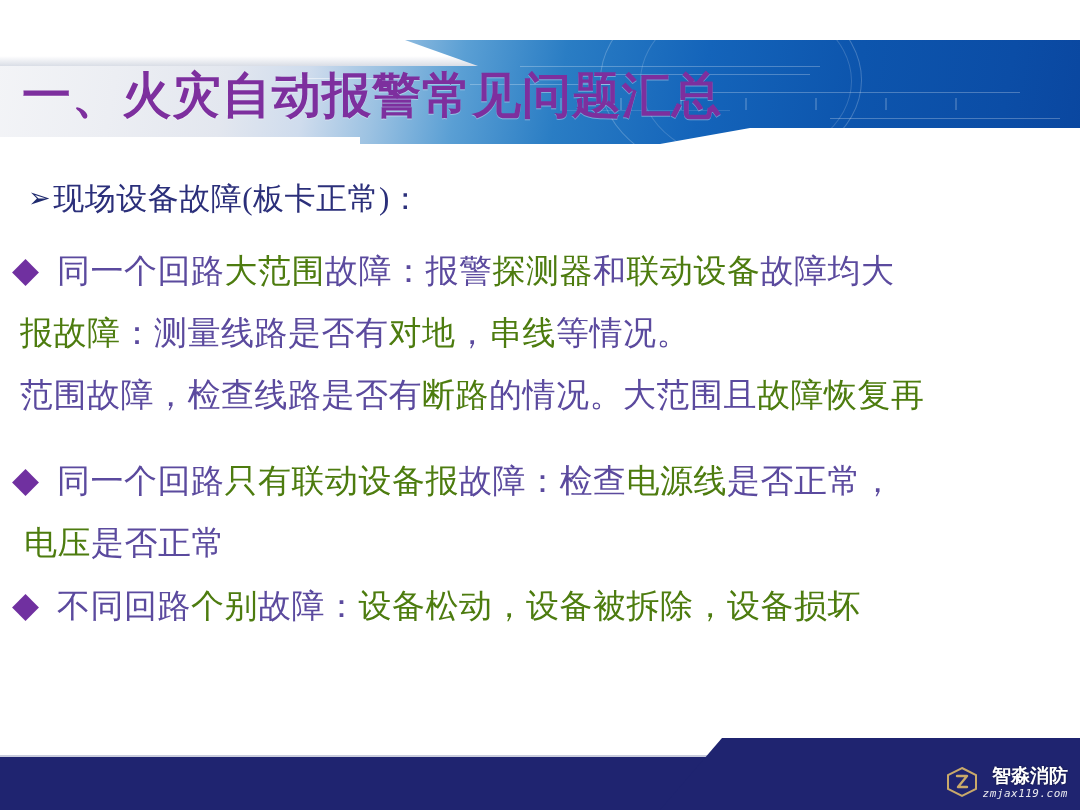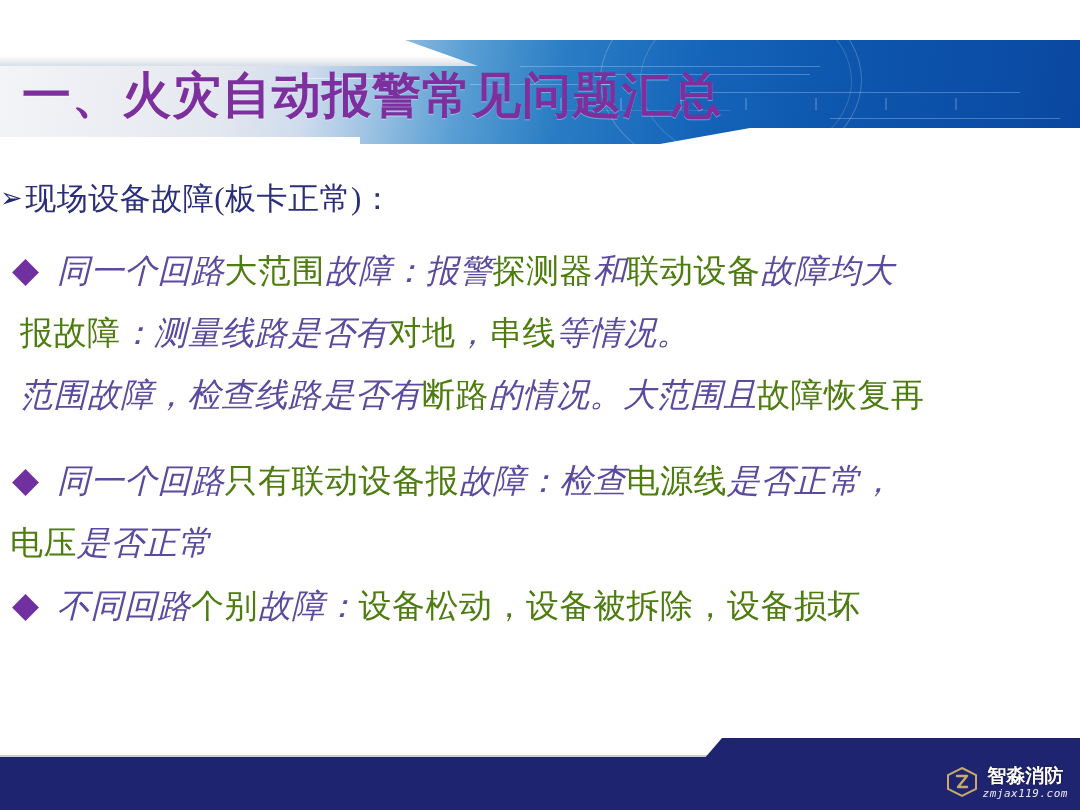--- a/index.html
+++ b/index.html
@@ -141,21 +141,21 @@
 
   
   .content {
     position: absolute;
     left: 0;
     top: 160px;
     width: 1080px;
   }
   .heading-line {
     position: absolute;
-    left: 0;
+    left: 28px;
     top: 18px;
     font-size: 31px;
     color: #2b2f7a;
     letter-spacing: 0.5px;
   }
   .arrow-bullet {
     color: #1f2a6e;
     font-size: 27px;
     margin-right: 2px;
     position: relative;
@@ -180,21 +180,21 @@
   }
 
   .txt-line {
     position: relative;
     white-space: nowrap;
     font-size: 33px;
     letter-spacing: 0.5px;
   }
   .l-indent { padding-left: 10px; }
 
-  .p { color: #5b4a9e; font-style: italic; }   
+  .p { color: #5b4a9e; }   
   .r { color: #4d7c0f; }   
 
   .row { height: 62px; display: flex; align-items: center; }
 
   
   .footer-left {
     position: absolute;
     left: 0;
     bottom: 0;
     width: 710px;
@@ -230,21 +230,21 @@
   }
   .wm-logo {
     width: 32px;
     height: 32px;
     position: relative;
     flex: 0 0 auto;
   }
   .wm-text {
     display: flex;
     flex-direction: column;
-    align-items: center;
+    align-items: flex-end;
     line-height: 1;
   }
   .wm-name {
     font-family: "DejaVu Sans", "Liberation Sans", sans-serif;
     font-weight: 700;
     font-size: 19px;
     color: #ffffff;
     letter-spacing: 0px;
     text-shadow: 0 0 2px rgba(0,0,0,.6);
   }
@@ -317,21 +317,21 @@
     </div>
 
     <div class="bullet-block b2">
       <div class="row">
         <span class="diamond"></span>
         <span class="txt-line">
           <span class="p">同一个回路</span><span class="r">只有联动设备报</span><span class="p">故障：检查</span><span class="r">电源线</span><span class="p">是否正常，</span>
         </span>
       </div>
       <div class="row">
-        <span class="txt-line" style="margin-left:10px">
+        <span class="txt-line" style="margin-left:24px">
           <span class="r">电压</span><span class="p">是否正常</span>
         </span>
       </div>
     </div>
 
     <div class="bullet-block b3">
       <div class="row">
         <span class="diamond"></span>
         <span class="txt-line">
           <span class="p">不同回路</span><span class="r">个别</span><span class="p">故障：</span><span class="r">设备松动，设备被拆除，设备损坏</span>

